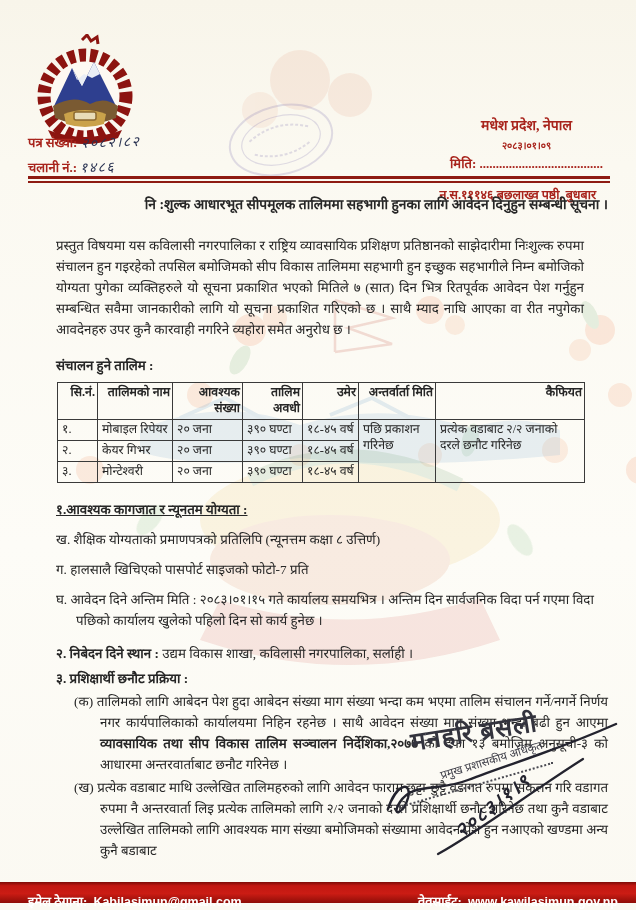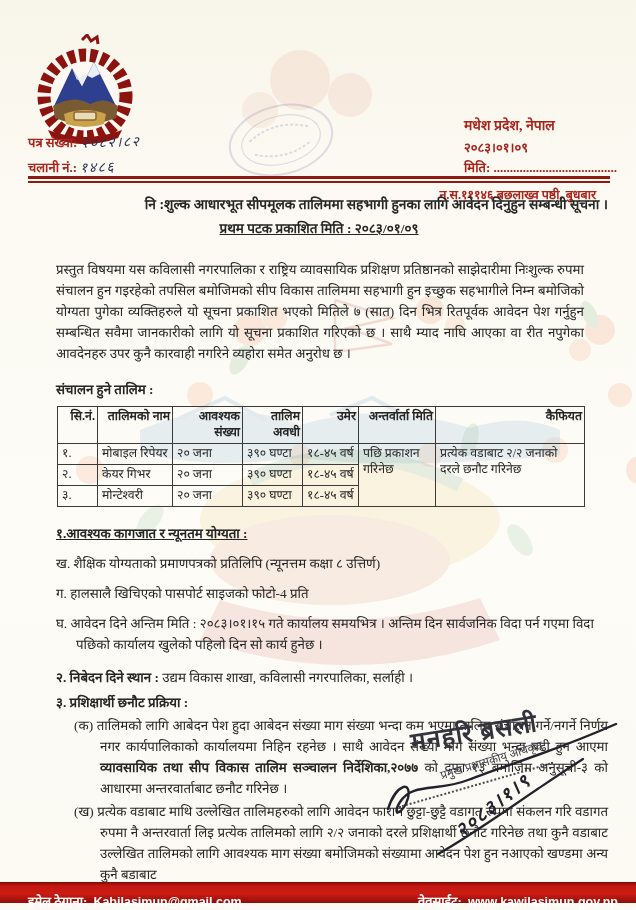--- a/index.html
+++ b/index.html
@@ -14,23 +14,23 @@
   
   .logo{position:absolute;left:34px;top:34px;width:102px;height:112px;}
   .title-block{position:absolute;left:118px;top:40px;width:440px;text-align:center;}
   .muni-name{font-size:32px;font-weight:bold;color:#a8241c;letter-spacing:1px;line-height:1.1;}
   .office-name{font-size:20px;font-weight:bold;color:#a8241c;margin-top:6px;}
   .loc{font-size:13.5px;font-weight:bold;color:#a8241c;margin-top:5px;}
   .estd{font-size:15px;font-weight:bold;color:#b3231b;margin-top:2px;}
   .ref-block{position:absolute;left:28px;top:130px;font-size:13px;font-weight:bold;color:#a8241c;line-height:24px;}
   .hand{font-family:"DejaVu Serif",serif;font-style:italic;font-weight:normal;color:#2a3352;
         font-size:14px;letter-spacing:1.5px;display:inline-block;transform:rotate(-2deg);}
-  .right-block{position:absolute;right:19px;top:115px;font-weight:bold;color:#a8241c;}
+  .right-block{position:absolute;right:33px;top:115px;text-align:center;font-weight:bold;color:#a8241c;}
   .province{font-size:14px;}
-  .hdr-date{font-size:13px;margin-top:4px;}
+  .hdr-date{font-size:10px;margin-top:4px;}
   .miti-line{font-size:13px;margin-top:2px;white-space:nowrap;}
   .double-rule{position:absolute;left:28px;right:26px;top:176px;height:7px;
     border-top:3.5px solid #8e1b12;border-bottom:2px solid #8e1b12;}
   .ns-line{position:absolute;right:40px;top:186px;font-size:12.5px;font-weight:bold;color:#a8241c;}
   
   .faint-stamp{position:absolute;left:222px;top:98px;opacity:.45;}
   
   .content{position:absolute;left:30px;top:194px;width:578px;font-size:13.3px;line-height:21px;}
   .notice-title{text-align:right;font-weight:bold;font-size:13.8px;}
   .published{text-align:center;font-weight:bold;font-size:13.5px;text-decoration:underline;margin-top:3px;}
@@ -149,21 +149,20 @@
     <div class="province">मधेश प्रदेश, नेपाल</div>
     <div class="hdr-date">२०८३।०१।०९</div>
     <div class="miti-line">मिति: ......................................</div>
   </div>
 
   <div class="double-rule"></div>
   <div class="ns-line">न.स.१११४६ बछलाख्व पष्ठी, बुधबार</div>
 
   <div class="content">
     <div class="notice-title">नि :शुल्क आधारभूत सीपमूलक तालिममा सहभागी हुनका लागि आवेदन दिनुहुन सम्बन्धी सूचना ।</div>
-    <div class="published">प्रथम पटक प्रकाशित मिति : २०८३/०१/०९</div>
     <div class="intro">प्रस्तुत विषयमा यस कविलासी नगरपालिका र राष्ट्रिय व्यावसायिक प्रशिक्षण प्रतिष्ठानको साझेदारीमा निःशुल्क रुपमा संचालन हुन गइरहेको तपसिल बमोजिमको सीप विकास तालिममा सहभागी हुन इच्छुक सहभागीले निम्न बमोजिको योग्यता पुगेका व्यक्तिहरुले यो सूचना प्रकाशित भएको मितिले ७ (सात) दिन भित्र रितपूर्वक आवेदन पेश गर्नुहुन सम्बन्धित सवैमा जानकारीको लागि यो सूचना प्रकाशित गरिएको छ । साथै म्याद नाघि आएका वा रीत नपुगेका आवदेनहरु उपर कुनै कारवाही नगरिने व्यहोरा समेत अनुरोध छ ।</div>
 
     <div class="tbl-heading">संचालन हुने तालिम :</div>
 
     <table class="training">
       <colgroup>
         <col style="width:40px">
           <col style="width:75px">
           <col style="width:70px">
         <col style="width:60px">
@@ -202,21 +201,21 @@
         <td>मोन्टेश्वरी</td>
         <td>२० जना</td>
         <td>३९० घण्टा</td>
         <td>१८-४५ वर्ष</td>
       </tr>
     </tbody>
       </table>
 
     <div class="s1-heading">१.आवश्यक कागजात र न्यूनतम योग्यता :</div>
     <div class="doc-item">ख. शैक्षिक योग्यताको प्रमाणपत्रको प्रतिलिपि (न्यूनत्तम कक्षा ८ उत्तिर्ण)</div>
-    <div class="doc-item">ग. हालसालै खिचिएको पासपोर्ट साइजको फोटो-4 प्रति</div>
+    <div class="doc-item">ग. हालसालै खिचिएको पासपोर्ट साइजको फोटो-7 प्रति</div>
     <div class="doc-item">घ. आवेदन दिने अन्तिम मिति : २०८३।०१।१५ गते कार्यालय समयभित्र । अन्तिम दिन सार्वजनिक विदा पर्न गएमा विदा पछिको कार्यालय खुलेको पहिलो दिन सो कार्य हुनेछ ।</div>
 
     <div class="s2-line">
       <span class="s2-label">२. निबेदन दिने स्थान :</span><span> उद्यम विकास शाखा, कविलासी नगरपालिका, सर्लाही ।</span>
     </div>
 
     <div class="s3-heading">३. प्रशिक्षार्थी छनौट प्रक्रिया :</div>
 
     <div class="sub-item">
       <span>(क) तालिमको लागि आबेदन पेश हुदा आबेदन संख्या माग संख्या भन्दा कम भएमा तालिम संचालन गर्ने/नगर्ने निर्णय नगर कार्यपालिकाको कार्यालयमा निहिन रहनेछ । साथै आवेदन संख्या माग संख्या भन्दा बढी हुन आएमा </span><b>व्यावसायिक तथा सीप विकास तालिम सञ्चालन निर्देशिका,२०७७</b><span> को दफा १३ बमोजिम अनुसूची-३ को आधारमा अन्तरवार्ताबाट छनौट गरिनेछ ।</span>

